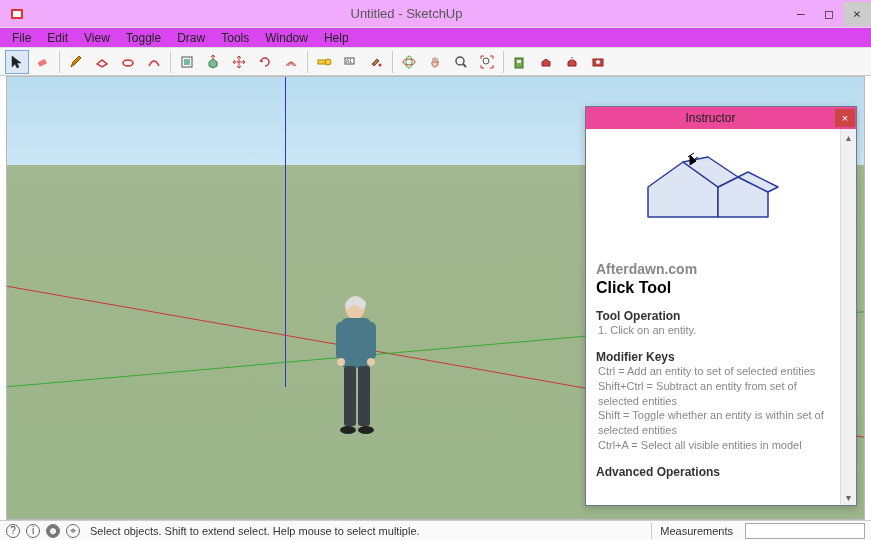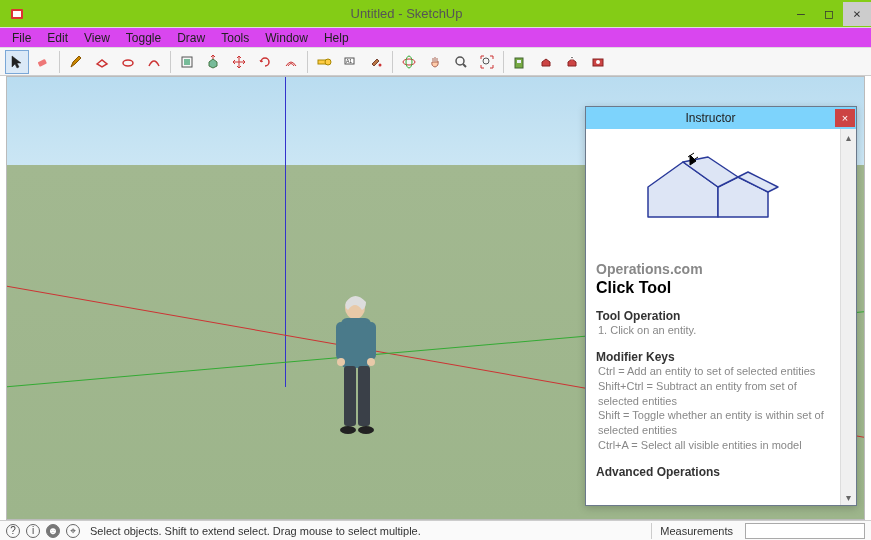--- a/index.html
+++ b/index.html
@@ -1,18 +1,18 @@
 <!DOCTYPE html>
 <html><head>
 <meta charset="utf-8">
 <style>
 * { box-sizing: border-box; margin: 0; padding: 0; }
 body { font-family: "Segoe UI", Tahoma, sans-serif; font-size: 12px; background: #fff; width: 871px; height: 540px; overflow: hidden; position: relative; }
 
-.titlebar { height: 28px; background: #84cc16; border-bottom: 1px solid #ddd; display: flex; align-items: center; }
+.titlebar { height: 28px; background: #f0abfc; border-bottom: 1px solid #ddd; display: flex; align-items: center; }
 .app-icon { width: 16px; height: 16px; margin-left: 10px; display:inline-block; }
 .title-text { flex: 1; text-align: center; color: #555; font-size: 13px; }
 .win-controls { display: flex; }
 .win-btn { width: 28px; height: 24px; display: flex; align-items: center; justify-content: center; color: #333; font-family: monospace; font-size: 13px; cursor: default; }
 .win-close { background: #ccc; }
 
 .menubar { height: 20px; display: flex; align-items: center; padding: 0 4px; background: #d946ef; border-bottom: 1px solid #ddd; }
 .menu-item { padding: 2px 8px; font-size: 12px; color: #222; cursor: default; }
 
 .toolbar { height: 28px; background: #f7f7f7; border-bottom: 1px solid #ccc; display: flex; align-items: center; padding: 0 4px; gap: 0; }
@@ -23,21 +23,21 @@
 
 .viewport { position: absolute; top: 76px; left: 6px; right: 6px; bottom: 20px; border: 1px solid #bbb; overflow: hidden; }
 .sky { position: absolute; inset: 0; background: linear-gradient(to bottom, #b9dcf0 0%, #cbe6f4 20%, #a2b890 20%, #9db58b 100%); }
 .axis-red { position:absolute; border-top:1px solid #c33; }
 .axis-green { position:absolute; border-top:1px solid #3a3; }
 .axis-blue { position:absolute; border-left:1px solid #33c; }
 
 .person { position: absolute; left: 315px; top: 215px; width: 70px; height: 180px; }
 
 .instructor { position: absolute; top: 106px; right: 14px; width: 272px; height: 400px; background: #fff; border: 1px solid #6b798b; box-shadow: 0 2px 8px rgba(0,0,0,.2); }
-.inst-title { height: 22px; background: #7dd3fc; display: flex; align-items: center; }
+.inst-title { height: 22px; background: #ec4899; display: flex; align-items: center; }
 .inst-title-text { flex:1; text-align:center; font-size: 12px; color: #222; }
 .inst-close { width: 20px; height: 18px; background: #c44; color: #fff; display:flex; align-items:center; justify-content:center; margin-right:1px; font-size:11px; cursor:default;}
 .inst-body { position:absolute; top:22px; left:0; right:16px; bottom:0; padding: 8px 10px; overflow:hidden; }
 .inst-scroll { position:absolute; top:22px; right:0; bottom:0; width:16px; background:#f0f0f0; border-left:1px solid #ddd; }
 .inst-scroll .up, .inst-scroll .dn { height:16px; display:flex; align-items:center; justify-content:center; color:#666; font-size:10px; }
 .inst-scroll .dn { position:absolute; bottom:0; width:100%; }
 .inst-graphic { height: 120px; display:flex; align-items:center; justify-content:center; }
 .brand { color:#888; font-weight:bold; font-size:14px; margin-top:4px; }
 .inst-h1 { font-size: 16px; font-weight: bold; margin-top: 2px; }
 .inst-desc { font-size: 11px; color: #888; line-height: 1.3; }
@@ -246,21 +246,21 @@
       <svg width="170" height="100" viewBox="0 0 170 100">
         <g fill="#dde5f5" stroke="#2a3a9a" stroke-width="1.5" stroke-linejoin="round">
           <path d="M20 70 L20 40 L55 15 L90 40 L90 70 Z"></path>
           <path d="M90 70 L90 40 L110 30 L140 45 L140 70 Z"></path>
           <path d="M55 15 L90 40 L110 30 L80 10 Z"></path>
           <path d="M110 30 L140 45 L150 40 L120 25 Z"></path>
         </g>
         <path d="M62 8 L62 18 L68 14 Z M60 10 L66 6 M64 14 L70 10" stroke="#000" fill="#000"></path>
       </svg>
     </div>
-    <div class="brand">Operations.com</div>
+    <div class="brand">Afterdawn.com</div>
     <div class="inst-h1">Click Tool</div>
     <div class="inst-sec">Tool Operation</div>
     <div class="inst-li">1.   Click on an entity.</div>
     <div class="inst-sec">Modifier Keys</div>
     <div class="inst-li">Ctrl = Add an entity to set of selected entities</div>
     <div class="inst-li">Shift+Ctrl = Subtract an entity from set of selected entities</div>
     <div class="inst-li">Shift = Toggle whether an entity is within set of selected entities</div>
     <div class="inst-li">Ctrl+A = Select all visible entities in model</div>
     <div class="inst-sec">Advanced Operations</div>
 
@@ -271,17 +271,17 @@
   </div>
 </div>
 
 <div class="statusbar">
   <div class="sb-icons">
     <div class="sb-ico">?</div>
     <div class="sb-ico">i</div>
     <div class="sb-ico filled">☻</div>
     <div class="sb-ico">⌖</div>
   </div>
-  <div>Select objects. Shift to extend select. Drag mouse to select multiple.</div>
+  <div>Select objects. Shift to extend select. Help mouse to select multiple.</div>
   <div class="sb-spacer"></div>
   <div class="sb-meas-label">Measurements</div>
   <div class="sb-meas-box"></div>
 </div>
 
 </body></html>

